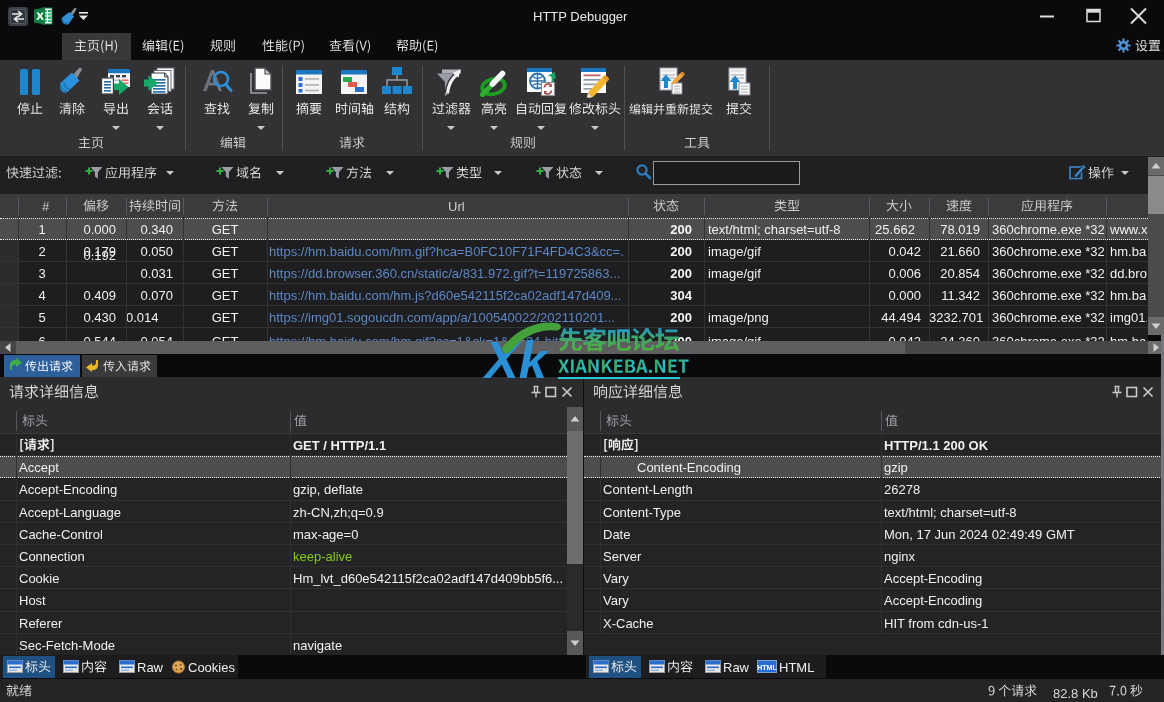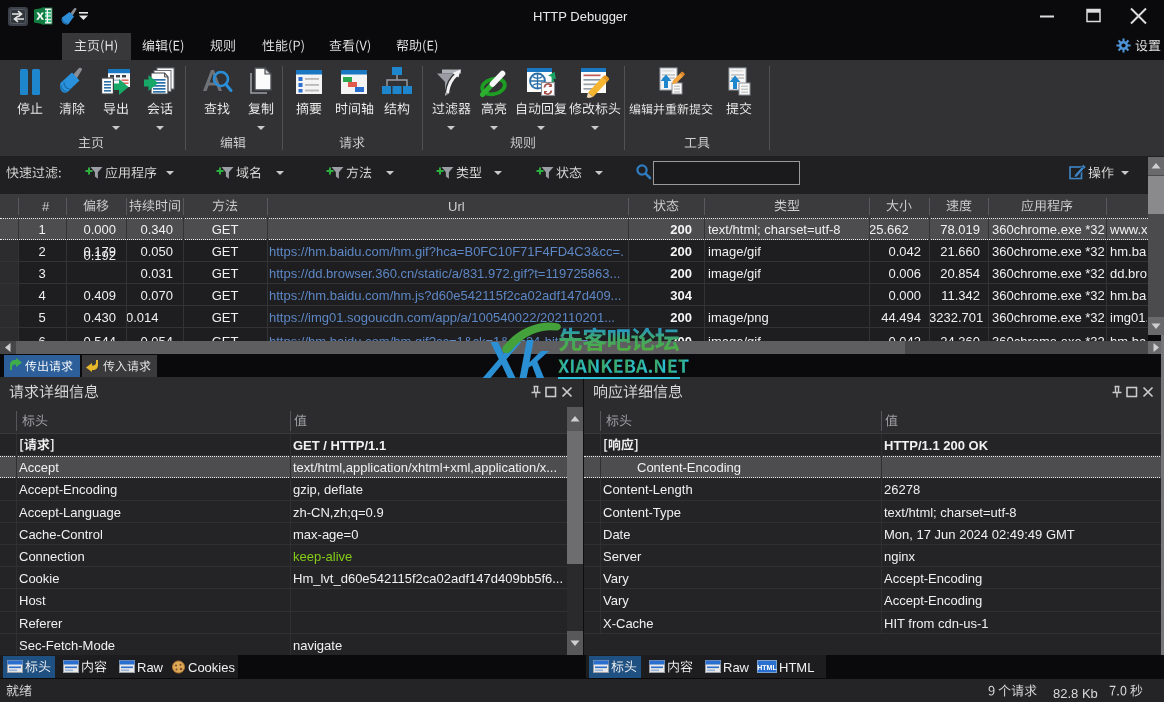--- a/index.html
+++ b/index.html
@@ -708,21 +708,21 @@
 <div class="ab" style="left:988px;top:198px;width:1px;height:17px;background:#5a5a5e"></div>
 <div class="ab" style="left:1106px;top:198px;width:1px;height:17px;background:#5a5a5e"></div>
 <div class="ab" style="left:0;top:218px;width:18px;height:124px;background:#2c2c2e"></div>
 <div class="ab" style="left:0;top:218px;width:1148px;height:22px;background:#4d4d50;border-top:1px dotted #e8e8e8;border-bottom:1px dotted #e8e8e8;box-sizing:border-box"></div>
 <div class="lat" style="left:18px;top:222px;width:48px;text-align:center;font-size:13px;color:#f0f0f0">1</div>
 <div class="lat" style="left:66px;top:222px;width:50px;text-align:right;font-size:13px;color:#f0f0f0">0.000</div>
 <div class="lat" style="left:126px;top:222px;width:47px;text-align:right;font-size:13px;color:#f0f0f0">0.340</div>
 <div class="lat" style="left:183px;top:222px;width:84px;text-align:center;font-size:13px;color:#f0f0f0">GET</div>
 <div class="lat" style="left:628px;top:222px;width:64px;text-align:right;font-size:13px;font-weight:bold;color:#f5f5f5">200</div>
 <div class="lat" style="left:708px;top:222px;font-size:13px;color:#f0f0f0">text/html; charset=utf-8</div>
-<div class="lat" style="left:869px;top:222px;width:52px;text-align:left;font-size:13px;color:#f0f0f0">25.662</div>
+<div class="lat" style="left:869px;top:222px;width:52px;text-align:center;font-size:13px;color:#f0f0f0">25.662</div>
 <div class="lat" style="left:929px;top:222px;width:51px;text-align:right;font-size:13px;color:#f0f0f0">78.019</div>
 <div class="lat" style="left:992px;top:222px;font-size:13px;color:#f0f0f0">360chrome.exe *32</div>
 <div class="lat" style="left:1110px;top:222px;width:37px;overflow:hidden;font-size:13px;color:#f0f0f0">www.xiankeba.net</div>
 <div class="ab" style="left:0;top:261px;width:1148px;height:1px;background:#333336"></div>
 <div class="lat" style="left:18px;top:244px;width:48px;text-align:center;font-size:13px;color:#f0f0f0">2</div>
 <div class="lat" style="left:66px;top:244px;width:50px;text-align:right;font-size:13px;color:#f0f0f0">0.179</div>
 <div class="lat" style="left:126px;top:244px;width:47px;text-align:right;font-size:13px;color:#f0f0f0">0.050</div>
 <div class="lat" style="left:183px;top:244px;width:84px;text-align:center;font-size:13px;color:#f0f0f0">GET</div>
 <div class="lat" style="left:269px;top:244px;width:355px;overflow:hidden;font-size:13px;color:#5d87c5">https://hm.baidu.com/hm.gif?hca=B0FC10F71F4FD4C3&amp;cc=...</div>
 <div class="lat" style="left:628px;top:244px;width:64px;text-align:right;font-size:13px;font-weight:bold;color:#f5f5f5">200</div>
@@ -892,21 +892,20 @@
           <use href="#b005b" x="0"></use>
           <use href="#b8bf7" x="378"></use>
           <use href="#b6c42" x="1378"></use>
           <use href="#b005d" x="2378"></use>
         </g>
       </svg>
     </div>
     <div class="lat" style="left:293px;top:438.0px;width:272px;overflow:hidden;font-size:13px;font-weight:bold;color:#f0f0f0">GET / HTTP/1.1</div>
     <div class="ab" style="left:0px;top:456.2px;width:567px;height:22.2px;background:#4d4d50;border-top:1px dotted #e8e8e8;border-bottom:1px dotted #e8e8e8;box-sizing:border-box"></div>
     <div class="lat" style="left:19px;top:460.2px;font-size:13px;font-weight:normal;color:#f0f0f0">Accept</div>
-    <div class="lat" style="left:293px;top:460.2px;width:272px;overflow:hidden;font-size:13px;font-weight:normal;color:#f0f0f0">text/html,application/xhtml+xml,application/x...</div>
     <div class="ab" style="left:0px;top:499.6px;width:567px;height:1px;background:#303033"></div>
     <div class="lat" style="left:19px;top:482.4px;font-size:13px;font-weight:normal;color:#f0f0f0">Accept-Encoding</div>
     <div class="lat" style="left:293px;top:482.4px;width:272px;overflow:hidden;font-size:13px;font-weight:normal;color:#f0f0f0">gzip, deflate</div>
     <div class="ab" style="left:0px;top:521.8px;width:567px;height:1px;background:#303033"></div>
     <div class="lat" style="left:19px;top:504.6px;font-size:13px;font-weight:normal;color:#f0f0f0">Accept-Language</div>
     <div class="lat" style="left:293px;top:504.6px;width:272px;overflow:hidden;font-size:13px;font-weight:normal;color:#f0f0f0">zh-CN,zh;q=0.9</div>
     <div class="ab" style="left:0px;top:544.0px;width:567px;height:1px;background:#303033"></div>
     <div class="lat" style="left:19px;top:526.8px;font-size:13px;font-weight:normal;color:#f0f0f0">Cache-Control</div>
     <div class="lat" style="left:293px;top:526.8px;width:272px;overflow:hidden;font-size:13px;font-weight:normal;color:#f0f0f0">max-age=0</div>
     <div class="ab" style="left:0px;top:566.2px;width:567px;height:1px;background:#303033"></div>
@@ -970,20 +969,21 @@
           <use href="#b005b" x="0"></use>
           <use href="#b54cd" x="378"></use>
           <use href="#b5e94" x="1378"></use>
           <use href="#b005d" x="2378"></use>
         </g>
       </svg>
     </div>
     <div class="lat" style="left:884px;top:438.0px;width:276px;overflow:hidden;font-size:13px;font-weight:bold;color:#f0f0f0">HTTP/1.1 200 OK</div>
     <div class="ab" style="left:584px;top:456.2px;width:578px;height:22.2px;background:#4d4d50;border-top:1px dotted #e8e8e8;border-bottom:1px dotted #e8e8e8;box-sizing:border-box"></div>
     <div class="lat" style="left:637px;top:460.2px;font-size:13px;font-weight:normal;color:#f0f0f0">Content-Encoding</div>
+    <div class="lat" style="left:884px;top:460.2px;width:276px;overflow:hidden;font-size:13px;font-weight:normal;color:#f0f0f0">gzip</div>
     <div class="ab" style="left:584px;top:499.6px;width:578px;height:1px;background:#303033"></div>
     <div class="lat" style="left:603px;top:482.4px;font-size:13px;font-weight:normal;color:#f0f0f0">Content-Length</div>
     <div class="lat" style="left:884px;top:482.4px;width:276px;overflow:hidden;font-size:13px;font-weight:normal;color:#f0f0f0">26278</div>
     <div class="ab" style="left:584px;top:521.8px;width:578px;height:1px;background:#303033"></div>
     <div class="lat" style="left:603px;top:504.6px;font-size:13px;font-weight:normal;color:#f0f0f0">Content-Type</div>
     <div class="lat" style="left:884px;top:504.6px;width:276px;overflow:hidden;font-size:13px;font-weight:normal;color:#f0f0f0">text/html; charset=utf-8</div>
     <div class="ab" style="left:584px;top:544.0px;width:578px;height:1px;background:#303033"></div>
     <div class="lat" style="left:603px;top:526.8px;font-size:13px;font-weight:normal;color:#f0f0f0">Date</div>
     <div class="lat" style="left:884px;top:526.8px;width:276px;overflow:hidden;font-size:13px;font-weight:normal;color:#f0f0f0">Mon, 17 Jun 2024 02:49:49 GMT</div>
     <div class="ab" style="left:584px;top:566.2px;width:578px;height:1px;background:#303033"></div>

